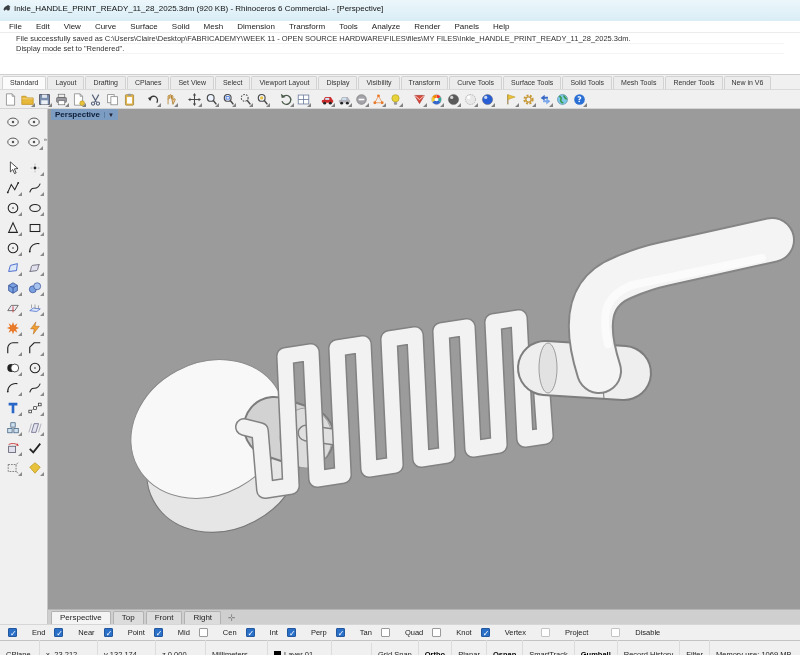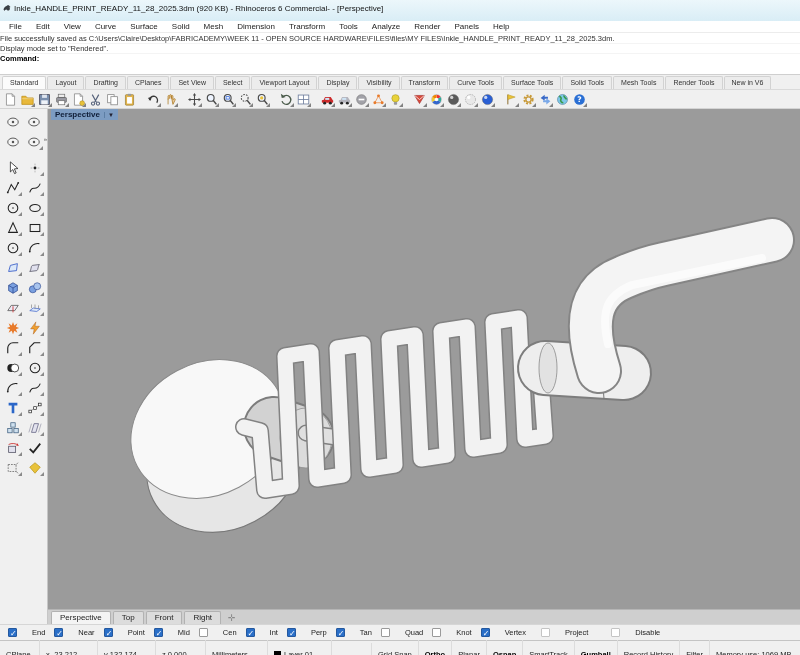--- a/index.html
+++ b/index.html
@@ -1,20 +1,20 @@
 <!DOCTYPE html>
 <html><head>
 <meta charset="utf-8">
 <style>
   *{box-sizing:border-box;margin:0;padding:0}
   body{width:800px;height:655px;margin:0;font-family:"Liberation Sans","DejaVu Sans",sans-serif;background:#f0f0f0;overflow:hidden;position:relative;-webkit-font-smoothing:antialiased}
   .titlebar{height:21px;background:linear-gradient(#ecf7fb,#d9edf6);display:flex;align-items:flex-start;padding:4px 3px;font-size:8px;color:#111;gap:3px;white-space:nowrap;overflow:hidden}
   .menubar{height:12px;background:#fff;display:flex;align-items:center;padding:0 2px;font-size:8px;color:#222;border-bottom:1px solid #ececec}
   .menubar span{padding:0 7px}
-  .cmdarea{height:42px;background:#fff;font-size:7.5px;color:#333;padding:1px 0;border-bottom:1px solid #cfcfcf}
+  .cmdarea{height:42px;background:#fff;font-size:7.5px;color:#333;padding:1px 16px;border-bottom:1px solid #cfcfcf}
   .cmdline{height:10px;line-height:10px;white-space:nowrap;overflow:hidden;border-bottom:1px solid #f4f4f4}
   .cmdline.prompt{font-weight:bold;color:#000;border-bottom:none}
   .tabbar{height:15px;background:#f0f0f0;display:flex;align-items:flex-end;padding:1px 2px 0;gap:1px;border-bottom:1px solid #dadada}
   .tab{font-size:7px;color:#333;background:#ececec;border:1px solid #d2d2d2;border-bottom:none;border-radius:2px 2px 0 0;padding:0 7px;height:13px;line-height:12px;white-space:nowrap}
   .tab.active{background:#fbfbfb}
   .toolbar{height:19px;background:#f0f0f0;display:flex;align-items:center;padding:0 2px;gap:1px;border-bottom:1px solid #d4d4d4}
   .tbtn{width:16px;height:17px;position:relative;display:flex;align-items:center;justify-content:center;flex:0 0 auto}
   .tbtn svg{width:13px;height:13px;display:block}
   .tbtn.dd::after{content:"";position:absolute;right:0;bottom:1px;width:0;height:0;border-style:solid;border-width:0 0 4px 4px;border-color:transparent transparent #828282 transparent}
   .tgap{width:6px;flex:0 0 auto}
@@ -317,21 +317,20 @@
   <span>Tools</span>
   <span>Analyze</span>
   <span>Render</span>
   <span>Panels</span>
   <span>Help</span>
 </div>
 
 <div class="cmdarea">
   <div class="cmdline">File successfully saved as C:\Users\Claire\Desktop\FABRICADEMY\WEEK 11 - OPEN SOURCE HARDWARE\FILES\files\MY FILES\Inkle_HANDLE_PRINT_READY_11_28_2025.3dm.</div>
   <div class="cmdline">Display mode set to "Rendered".</div>
-  <div class="cmdline prompt">Command:</div>
 </div>
 
 <div class="tabbar">
   <span class="tab active">Standard</span>
   <span class="tab">Layout</span>
   <span class="tab">Drafting</span>
   <span class="tab">CPlanes</span>
   <span class="tab">Set View</span>
   <span class="tab">Select</span>
   <span class="tab">Viewport Layout</span>

